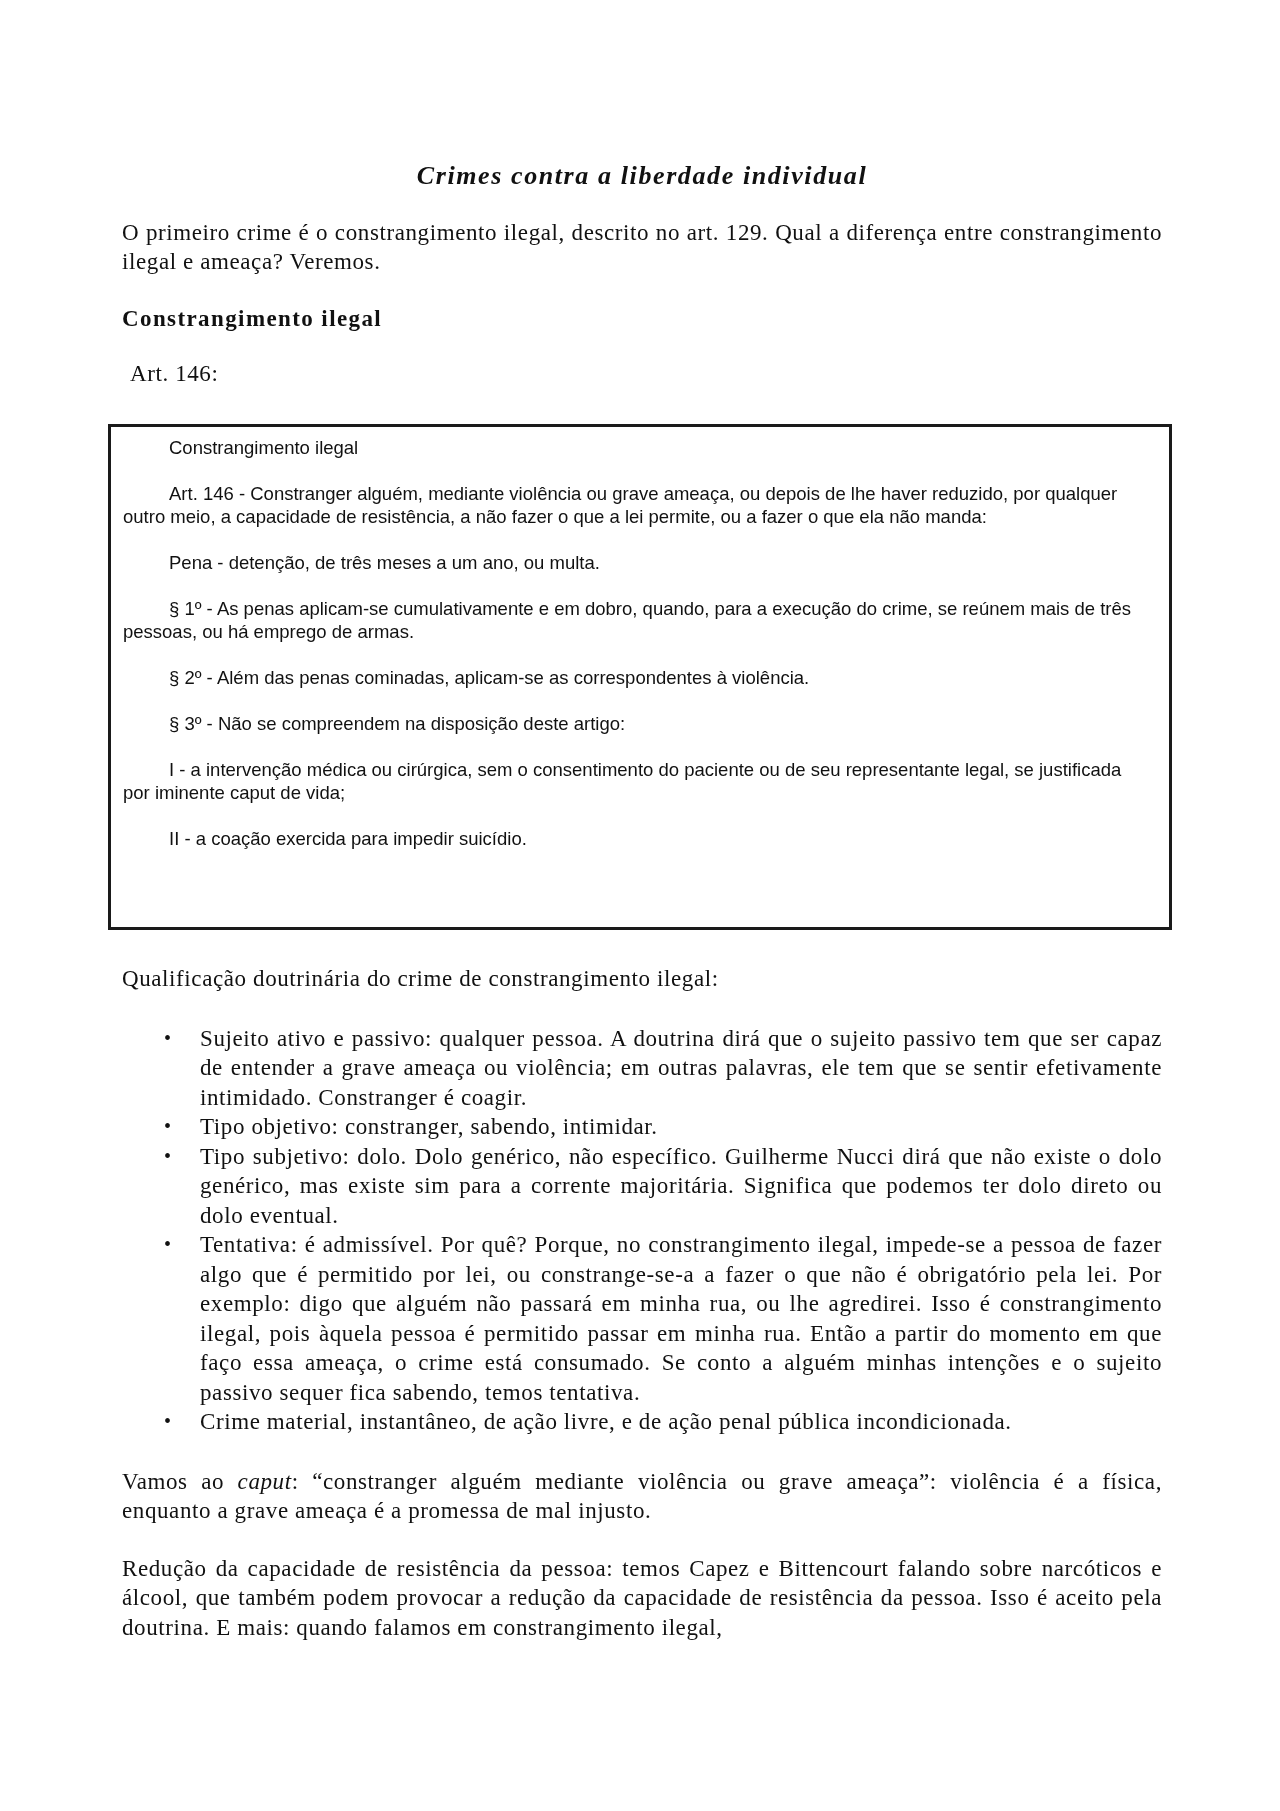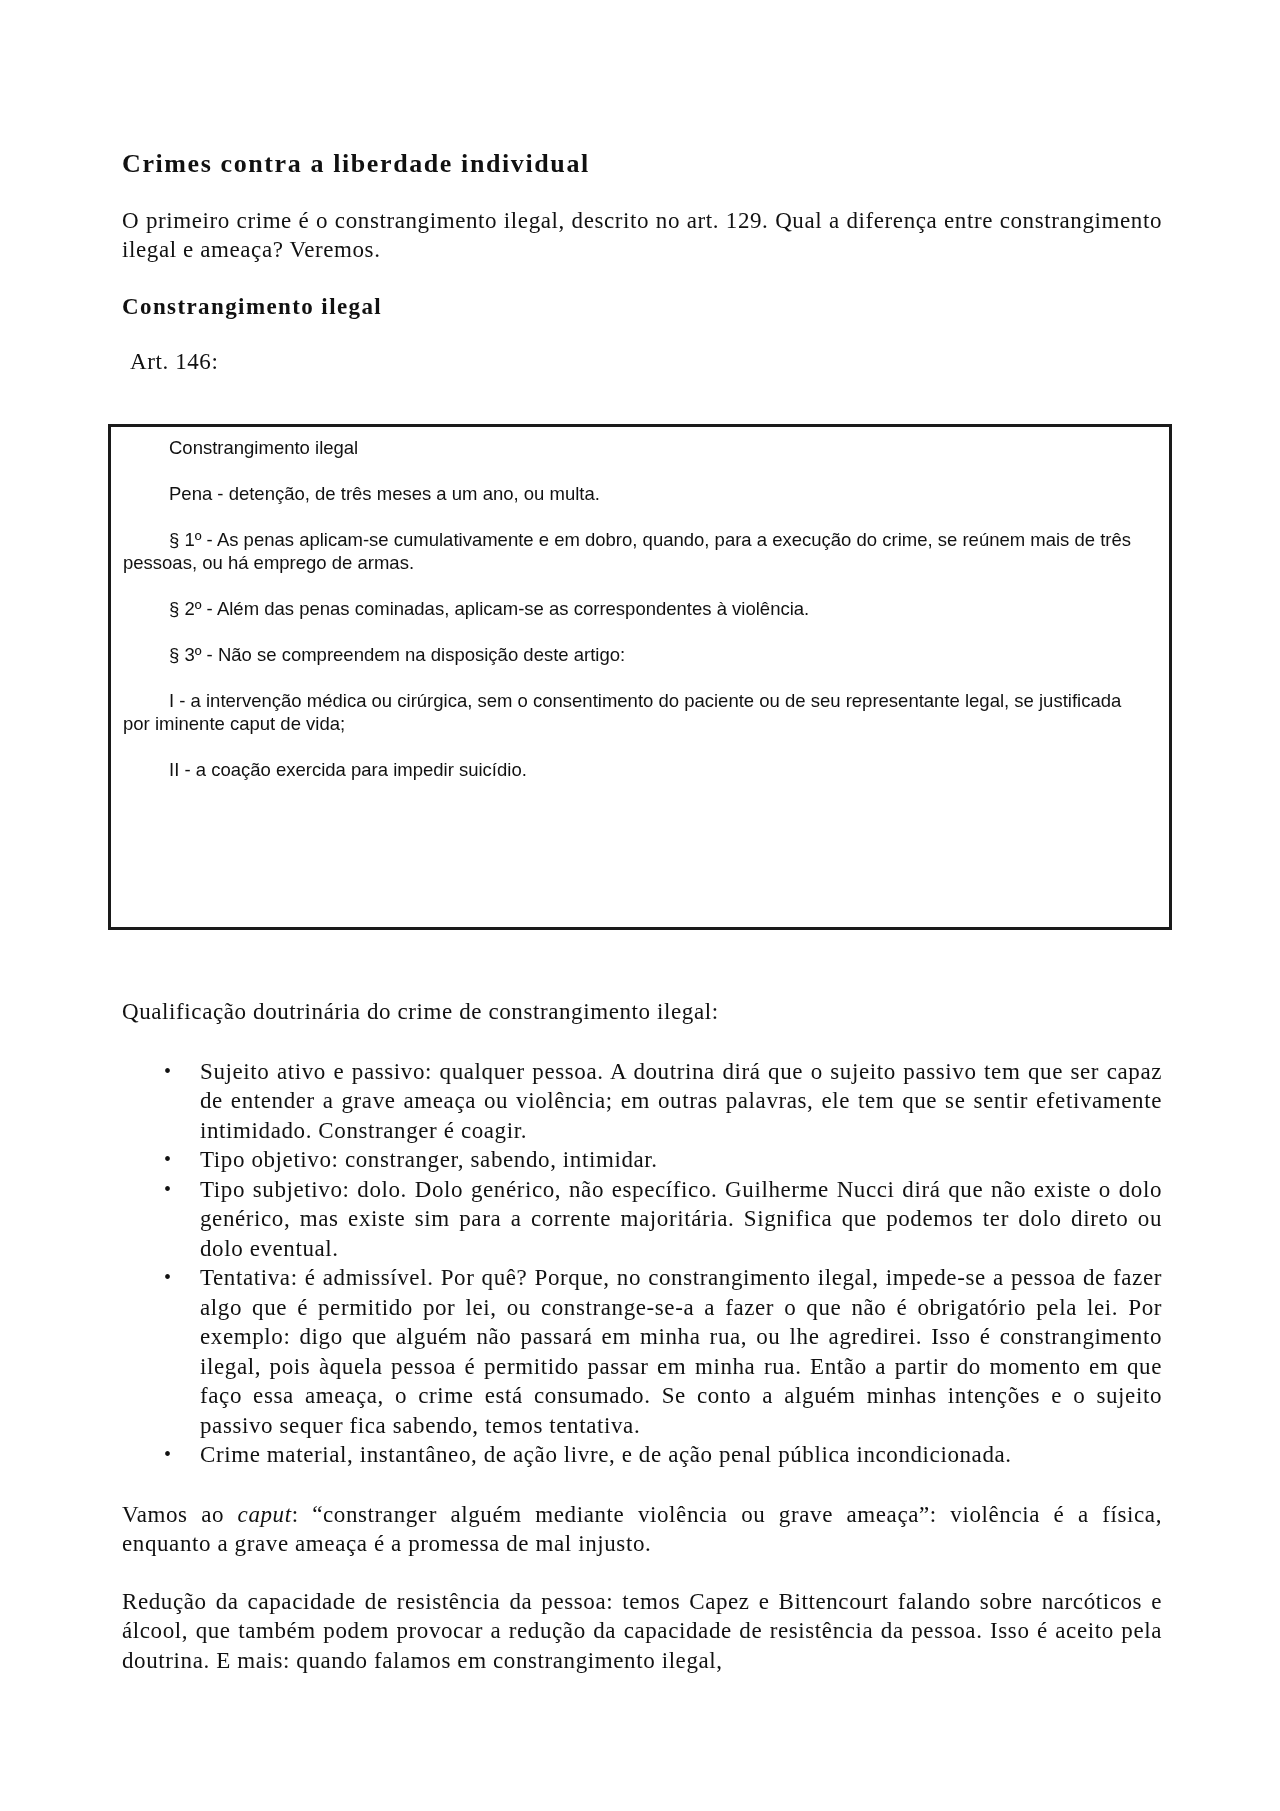--- a/index.html
+++ b/index.html
@@ -18,27 +18,28 @@
       position: absolute;
       left: 122px;
       top: 148px;
       width: 1040px;
       font-family: "Liberation Serif", "DejaVu Serif", serif;
       font-size: 23px;
       line-height: 29px;
       letter-spacing: 0.6px;
     }
     .title {
-      text-align: left;
+      text-align: center;
       font-weight: bold;
       font-size: 26px;
       letter-spacing: 1.6px;
-      margin: 0 0 26px 0;
+      margin: 12px 0 26px 0;
       padding-left: 0;
       line-height: 32px;
+      font-style: italic;
     }
     p {
       margin: 0 0 28px 0;
       text-align: justify;
     }
     .heading {
       font-weight: bold;
       letter-spacing: 1.4px;
       margin: 0 0 26px 0;
     }
@@ -72,21 +73,20 @@
     }
     .after-box {
       position: absolute;
       left: 122px;
       top: 964px;
       width: 1040px;
       font-family: "Liberation Serif", "DejaVu Serif", serif;
       font-size: 23px;
       line-height: 29.5px;
       letter-spacing: 0.6px;
-      margin-top: 33px;
     }
     ul.bullets {
       list-style: none;
       margin: 0 0 30px 0;
       padding: 0 0 0 78px;
     }
     ul.bullets li {
       position: relative;
       text-align: justify;
       margin: 0;
@@ -105,20 +105,21 @@
 <div class="page">
   <div class="title">Crimes contra a liberdade individual</div>
   <p>O primeiro crime é o constrangimento ilegal, descrito no art. 129. Qual a diferença entre constrangimento ilegal e ameaça? Veremos.</p>
   <div class="heading">Constrangimento ilegal</div>
   <div class="art-label">Art. 146:</div>
 </div>
 
 <div class="law-box">
   <div class="law-inner">
     <div class="law-p">Constrangimento ilegal</div>
+    <div class="law-p">Art. 146 - Constranger alguém, mediante violência ou grave ameaça, ou depois de lhe haver reduzido, por qualquer outro meio, a capacidade de resistência, a não fazer o que a lei permite, ou a fazer o que ela não manda:</div>
     <div class="law-p">Pena - detenção, de três meses a um ano, ou multa.</div>
     <div class="law-p">§ 1º - As penas aplicam-se cumulativamente e em dobro, quando, para a execução do crime, se reúnem mais de três pessoas, ou há emprego de armas.</div>
     <div class="law-p">§ 2º - Além das penas cominadas, aplicam-se as correspondentes à violência.</div>
     <div class="law-p">§ 3º - Não se compreendem na disposição deste artigo:</div>
     <div class="law-p">I - a intervenção médica ou cirúrgica, sem o consentimento do paciente ou de seu representante legal, se justificada por iminente caput de vida;</div>
     <div class="law-p" style="margin-bottom:12px">II - a coação exercida para impedir suicídio.</div>
   </div>
 </div>
 
 <div class="after-box">

